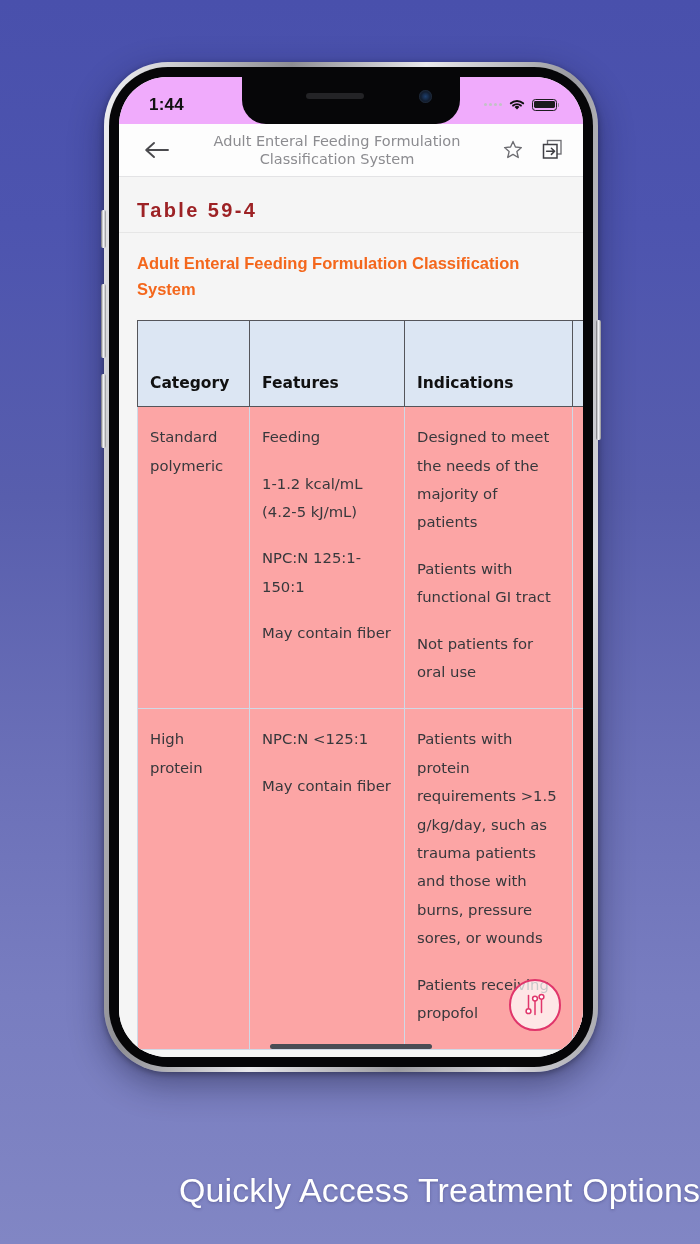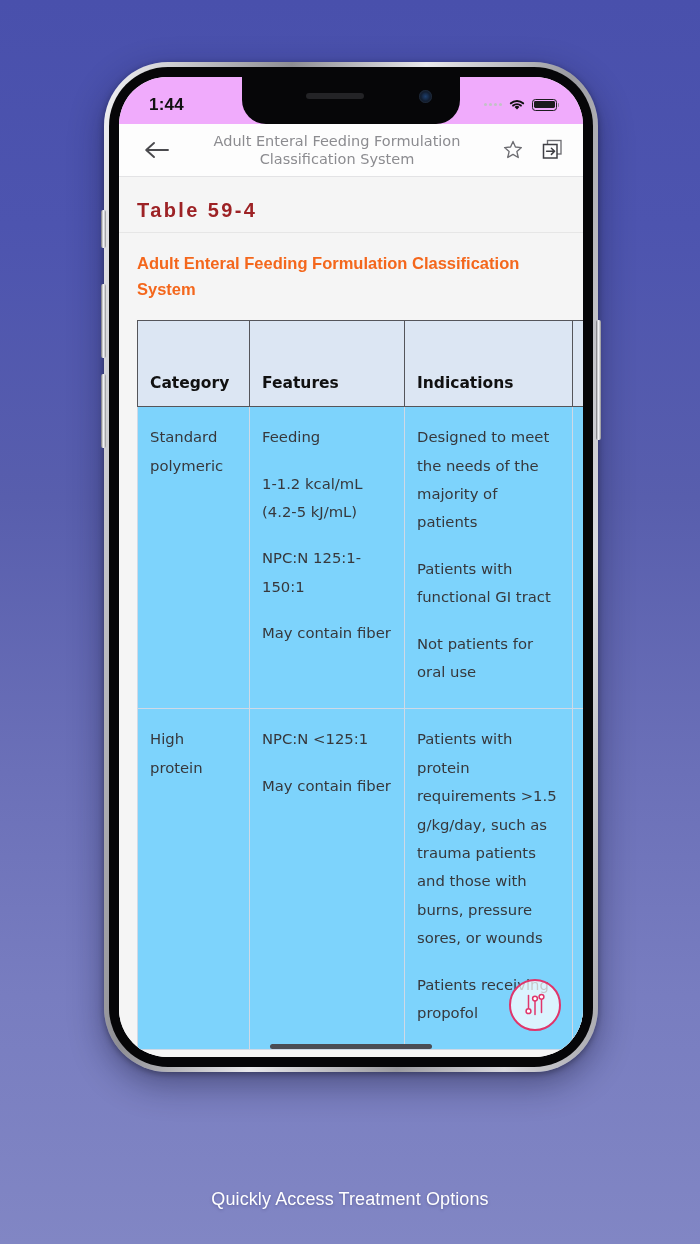--- a/index.html
+++ b/index.html
@@ -216,21 +216,21 @@
     border: 1.6px solid #55555a;
     text-align: left;
     vertical-align: bottom;
     font-size: 15.5px;
     font-weight: bold;
     color: #111;
     padding: 22px 12px 14px 12px;
     height: 86px;
   }
   table.data tbody td {
-    background: #7dd3fc;
+    background: #fca5a5;
     border: 1px solid #cfd9e6;
     vertical-align: top;
     font-size: 14.8px;
     line-height: 1.92;
     color: #37383c;
     padding: 16px 12px 22px 12px;
   }
   td p { margin: 0 0 18px 0; }
   td p:last-child { margin-bottom: 0; }
 
@@ -268,23 +268,24 @@
     color: #ffffff;
     text-shadow: 0 1px 3px rgba(40,40,90,.35);
   }
   .caption-title {
     font-size: 30px;
     font-weight: bold;
     letter-spacing: .6px;
     margin-bottom: 6px;
   }
   .caption-sub {
-    font-size: 18px;
+    font-size: 34px;
     font-weight: normal;
     letter-spacing: .1px;
+    text-align: right;
   }
 </style>
 </head>
 <body>
 
 <div id="phone-wrap">
 
   <div class="phone-outer"></div>
   <div class="phone-bezel"></div>
 

